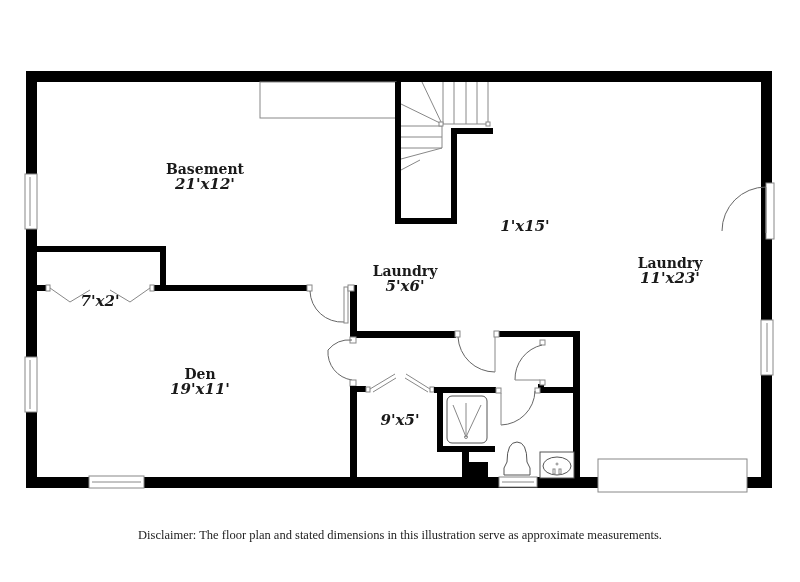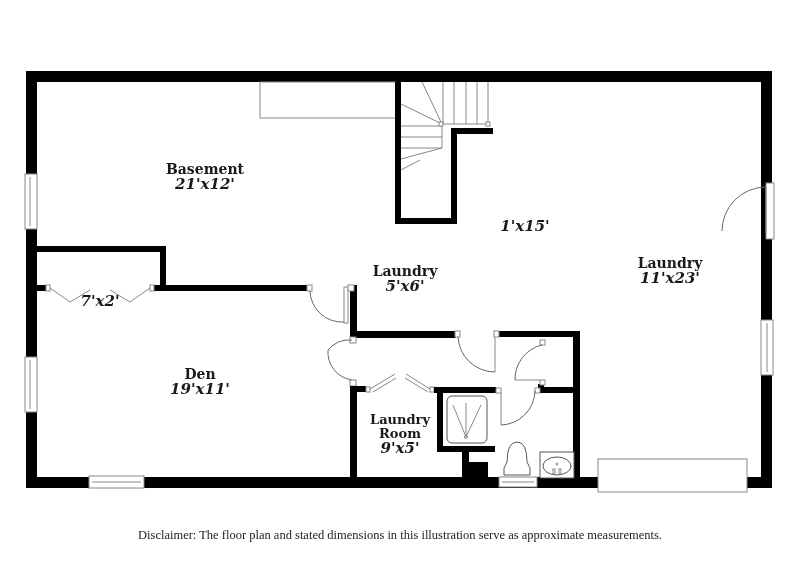--- a/index.html
+++ b/index.html
@@ -189,19 +189,18 @@
 </div>
 <div class="label" style="left:620px; top:256px; width:100px;">
   <span class="name">Laundry</span>
   <span class="dim">11'x23'</span>
 </div>
 <div class="label" style="left:150px; top:367px; width:100px;">
   <span class="name">Den</span>
   <span class="dim">19'x11'</span>
 </div>
 <div class="label" style="left:360px; top:413px; width:80px; line-height:14px;">
-  <span class="name" style="font-size:13px;">Laundry Room</span>
   <span class="dim">9'x5'</span>
 </div>
 
 <div class="disclaimer">
   <div>Disclaimer: The floor plan and stated dimensions in this illustration serve as approximate measurements.</div>
 </div>
 
 </body></html>

